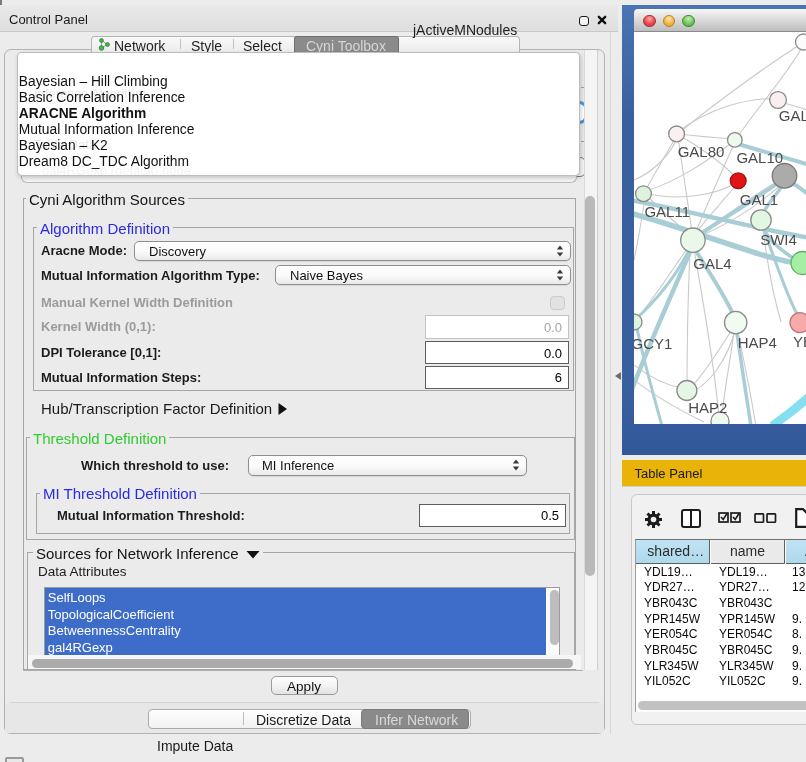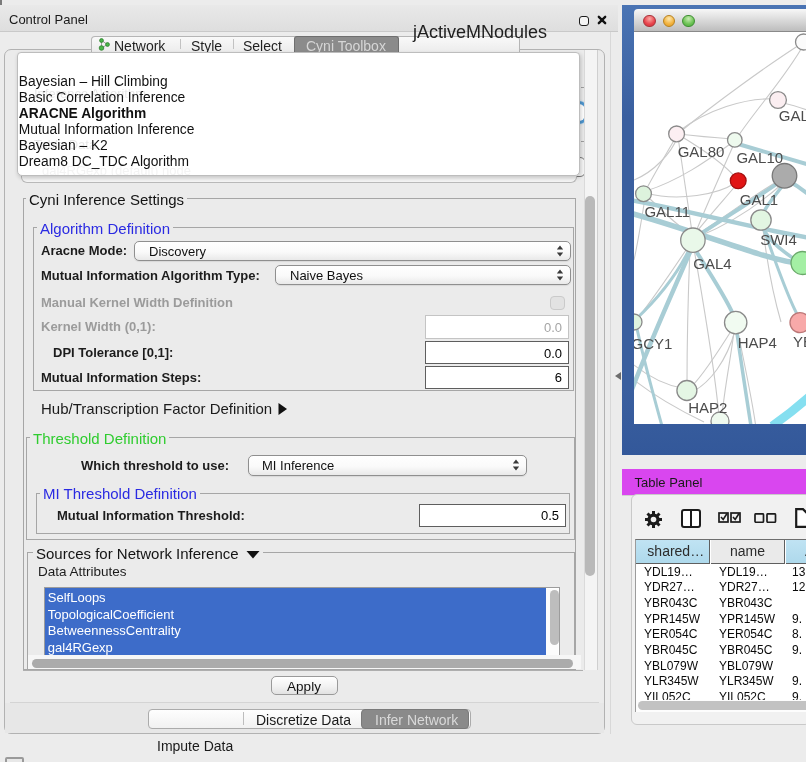--- a/index.html
+++ b/index.html
@@ -44,33 +44,33 @@
   <path d="M3.5 2.5 L9.5 6.5 M3.5 10 L9.5 6.5 M3.5 2.5 L3.5 10" stroke="#9b9b9b" stroke-width="1"></path>
   <circle cx="3.5" cy="2.5" r="1.9" fill="#49b649" stroke="#2c7f2c" stroke-width="0.8"></circle>
   <circle cx="3.5" cy="10" r="2.3" fill="#49b649" stroke="#2c7f2c" stroke-width="0.8"></circle>
   <circle cx="9.5" cy="6.5" r="1.9" fill="#49b649" stroke="#2c7f2c" stroke-width="0.8"></circle>
 </svg>
 <div class="abs" style="left:114px;top:37.5px;font-size:14px;color:#1f1f1f;">Network</div>
 <div class="abs" style="left:191px;top:37.5px;font-size:14px;color:#1f1f1f;">Style</div>
 <div class="abs" style="left:243px;top:37.5px;font-size:14px;color:#1f1f1f;">Select</div>
 <div class="abs" style="left:294px;top:36px;width:104.5px;height:15.5px;background:#8b8b8b;border:1px solid #6f6f6f;border-bottom:none;border-radius:3px 3px 0 0;"></div>
 <div class="abs" style="left:306px;top:37.5px;font-size:14px;color:#d6d6d6;">Cyni Toolbox</div>
-<div class="abs" style="left:413px;top:22px;font-size:18px;color:#1f1f1f;">jActiveMNodules</div>
+<div class="abs" style="left:413px;top:22px;font-size:14px;color:#1f1f1f;">jActiveMNodules</div>
 
 <div class="abs" style="left:581px;top:87px;width:13.5px;height:43px;border-top:1px solid #a0a0a0;border-right:1px solid #a0a0a0;"></div>
 <div class="abs" style="left:574px;top:100.5px;width:14px;height:23px;border:3.5px solid #4f97d0;border-left:none;border-radius:0 9px 9px 0;background:#fff;box-shadow:1px 0 2px #a5cce8;"></div>
 <div class="abs" style="left:581px;top:141px;width:13.5px;height:46px;border-top:1px solid #a0a0a0;border-right:1px solid #a0a0a0;"></div>
 <div class="abs" style="left:556px;top:157px;width:30px;height:20px;border:1.5px solid #787878;border-radius:6px;background:#f6f6f6;"></div>
 
 <div class="abs" style="left:583.5px;top:50px;width:13px;height:620px;background:#f4f4f4;border-left:1px solid #dadada;"></div>
 <div class="abs" style="left:585px;top:196px;width:10px;height:380px;background:#b9b9b9;border-radius:5px;"></div>
 <div class="abs" style="left:597px;top:50px;width:1px;height:620px;background:#cfcfcf;"></div>
 
 <div class="grp" style="left:23px;top:198px;width:553px;height:472px;border-color:#a6a6a6;"></div>
-<div class="grptitle" style="left:26px;top:191px;color:#141414;">Cyni Inference Settings</div>
+<div class="grptitle" style="left:26px;top:191px;color:#141414;">Cyni Algorithm Sources</div>
 
 <div class="grp" style="left:33px;top:227px;width:541px;height:164px;"></div>
 <div class="grptitle" style="left:37px;top:219.5px;color:#2a2ae2;">Algorithm Definition</div>
 
 <div class="abs b13" style="left:41px;top:243px;">Aracne Mode:</div>
 <div class="combo" style="left:134px;top:240.5px;width:437px;height:20px;">
   <span style="position:absolute;left:14px;top:2px;">Discovery</span>
   <svg class="ar" viewBox="0 0 8 13">
       <path d="M4 1 L7.2 5 L0.8 5 Z M4 12 L7.2 8 L0.8 8 Z" fill="#3a3a3a"></path>
     </svg>
@@ -83,21 +83,21 @@
       <path d="M4 1 L7.2 5 L0.8 5 Z M4 12 L7.2 8 L0.8 8 Z" fill="#3a3a3a"></path>
     </svg>
 </div>
 
 <div class="abs b13 gray" style="left:41px;top:295px;">Manual Kernel Width Definition</div>
 <div class="abs" style="left:550px;top:295.5px;width:15px;height:14px;background:#e2e2e2;border:1px solid #cacaca;border-radius:4px;"></div>
 
 <div class="abs b13 gray" style="left:41px;top:319px;">Kernel Width (0,1):</div>
 <div class="field" style="left:425px;top:315px;width:144px;height:23.5px;border:1px solid #c4c4c4;color:#a5a5a5;padding-top:4px;">0.0</div>
 
-<div class="abs b13" style="left:53px;top:344.5px;">DPI Tolerance [0,1]:</div>
+<div class="abs b13" style="left:41px;top:344.5px;">DPI Tolerance [0,1]:</div>
 <div class="field" style="left:425px;top:340.5px;width:144px;height:23.5px;border:1px solid #5e5e5e;color:#000;padding-top:4px;">0.0</div>
 
 <div class="abs b13" style="left:41px;top:370px;">Mutual Information Steps:</div>
 <div class="field" style="left:425px;top:366px;width:144px;height:23px;border:1px solid #5e5e5e;color:#000;padding-top:3px;">6</div>
 
 <div class="abs" style="left:41px;top:400px;font-size:15px;color:#1b1b1b;white-space:nowrap;">Hub/Transcription Factor Definition</div>
 <svg class="abs" style="left:277px;top:402px;" width="11" height="14" viewBox="0 0 11 14">
     <path d="M1.5 1 L10 7 L1.5 13 Z" fill="#111"></path>
   </svg>
 
@@ -243,21 +243,21 @@
 </svg>
 
 <div class="abs" style="left:21px;top:176px;width:556px;height:7px;background:#f5f5f5;border:1px solid #b9b9b9;border-top:none;border-radius:0 0 6px 6px;"></div>
 <div class="abs" style="left:17px;top:52px;width:563px;height:123.5px;background:#fff;border:1px solid #bdbdbd;border-radius:4px 4px 5px 5px;box-shadow:1px 2px 4px rgba(0,0,0,0.20);font-size:13.8px;color:#111;overflow:hidden;">
   <div style="position:absolute;left:16px;top:33px;color:rgba(160,160,160,0.25);font-size:13px;">Inference Algorithm</div>
   <div style="position:absolute;left:16px;top:84px;color:rgba(160,160,160,0.25);font-size:13px;">Table Data</div>
   <div style="position:absolute;left:24px;top:110px;color:rgba(160,160,160,0.13);font-size:13px;">gal4RGexp (default) node</div>
   <div style="position:absolute;left:0.8px;top:21px;line-height:16px;">Bayesian – Hill Climbing<br>Basic Correlation Inference<br><b>ARACNE Algorithm</b><br>Mutual Information Inference<br>Bayesian – K2<br>Dream8 DC_TDC Algorithm</div>
 </div>
 
-<div class="abs" style="left:622px;top:459.5px;width:184px;height:27px;background:#d946ef;border-bottom:1px solid #d0d0d0;margin-top:9px;">
+<div class="abs" style="left:622px;top:459.5px;width:184px;height:27px;background:#eab308;border-bottom:1px solid #d0d0d0;">
   <div style="position:absolute;left:12.5px;top:6.5px;font-size:13px;color:#1a1a1a;">Table Panel</div>
 </div>
 <div class="abs" style="left:631px;top:494px;width:180px;height:231px;background:#f1f1f1;border:1px solid #c9c9c9;border-radius:6px;"></div>
 
 <svg class="abs" style="left:645px;top:511px;" width="17" height="17" viewBox="0 0 17 17">
   <g fill="#1c1c1c">
     <circle cx="8.5" cy="8.5" r="6.1"></circle>
     <g>
       <rect x="7" y="0" width="3" height="4.2"></rect>
       <rect x="7" y="12.8" width="3" height="4.2"></rect>
@@ -294,20 +294,19 @@
   <div style="position:absolute;left:75.5px;top:0;width:74px;height:24.5px;background:#eaeaea;border-right:1px solid #5f5f5f;border-bottom:1px solid #5f5f5f;text-align:center;font-size:14px;color:#2c2c2c;line-height:23px;">name</div>
   <div style="position:absolute;left:150.5px;top:0;width:21px;height:24.5px;background:linear-gradient(#c0e3f3,#aed9ec);border-bottom:1px solid #5f5f5f;font-size:14px;color:#2c2c2c;line-height:23px;padding-left:19px;">A</div>
 
   <div style="position:absolute;left:0;top:25px;font-size:12px;color:#0a0a0a;line-height:15.7px;white-space:nowrap;">
     <div><span style="display:inline-block;width:75.5px;padding-left:8.5px;">YDL19…</span><span style="display:inline-block;width:75px;padding-left:8px;">YDL19…</span><span style="padding-left:6px;">13</span></div>
     <div><span style="display:inline-block;width:75.5px;padding-left:8.5px;">YDR27…</span><span style="display:inline-block;width:75px;padding-left:8px;">YDR27…</span><span style="padding-left:6px;">12</span></div>
     <div><span style="display:inline-block;width:75.5px;padding-left:8.5px;">YBR043C</span><span style="display:inline-block;width:75px;padding-left:8px;">YBR043C</span><span></span></div>
     <div><span style="display:inline-block;width:75.5px;padding-left:8.5px;">YPR145W</span><span style="display:inline-block;width:75px;padding-left:8px;">YPR145W</span><span style="padding-left:6px;">9.</span></div>
     <div><span style="display:inline-block;width:75.5px;padding-left:8.5px;">YER054C</span><span style="display:inline-block;width:75px;padding-left:8px;">YER054C</span><span style="padding-left:6px;">8.</span></div>
     <div><span style="display:inline-block;width:75.5px;padding-left:8.5px;">YBR045C</span><span style="display:inline-block;width:75px;padding-left:8px;">YBR045C</span><span style="padding-left:6px;">9.</span></div>
-    <div><span style="display:inline-block;width:75.5px;padding-left:8.5px;">YBL079W</span><span style="display:inline-block;width:75px;padding-left:8px;">YBL079W</span><span></span></div>
     <div><span style="display:inline-block;width:75.5px;padding-left:8.5px;">YLR345W</span><span style="display:inline-block;width:75px;padding-left:8px;">YLR345W</span><span style="padding-left:6px;">9.</span></div>
     <div><span style="display:inline-block;width:75.5px;padding-left:8.5px;">YIL052C</span><span style="display:inline-block;width:75px;padding-left:8px;">YIL052C</span><span style="padding-left:6px;">9.</span></div>
   </div>
 
   <div style="position:absolute;left:0px;top:160px;width:172px;height:13px;background:#fdfdfd;"></div>
   <div style="position:absolute;left:2px;top:161.5px;width:172px;height:9px;background:#c2c2c2;border-radius:5px;"></div>
 </div>
 
 </body></html>

